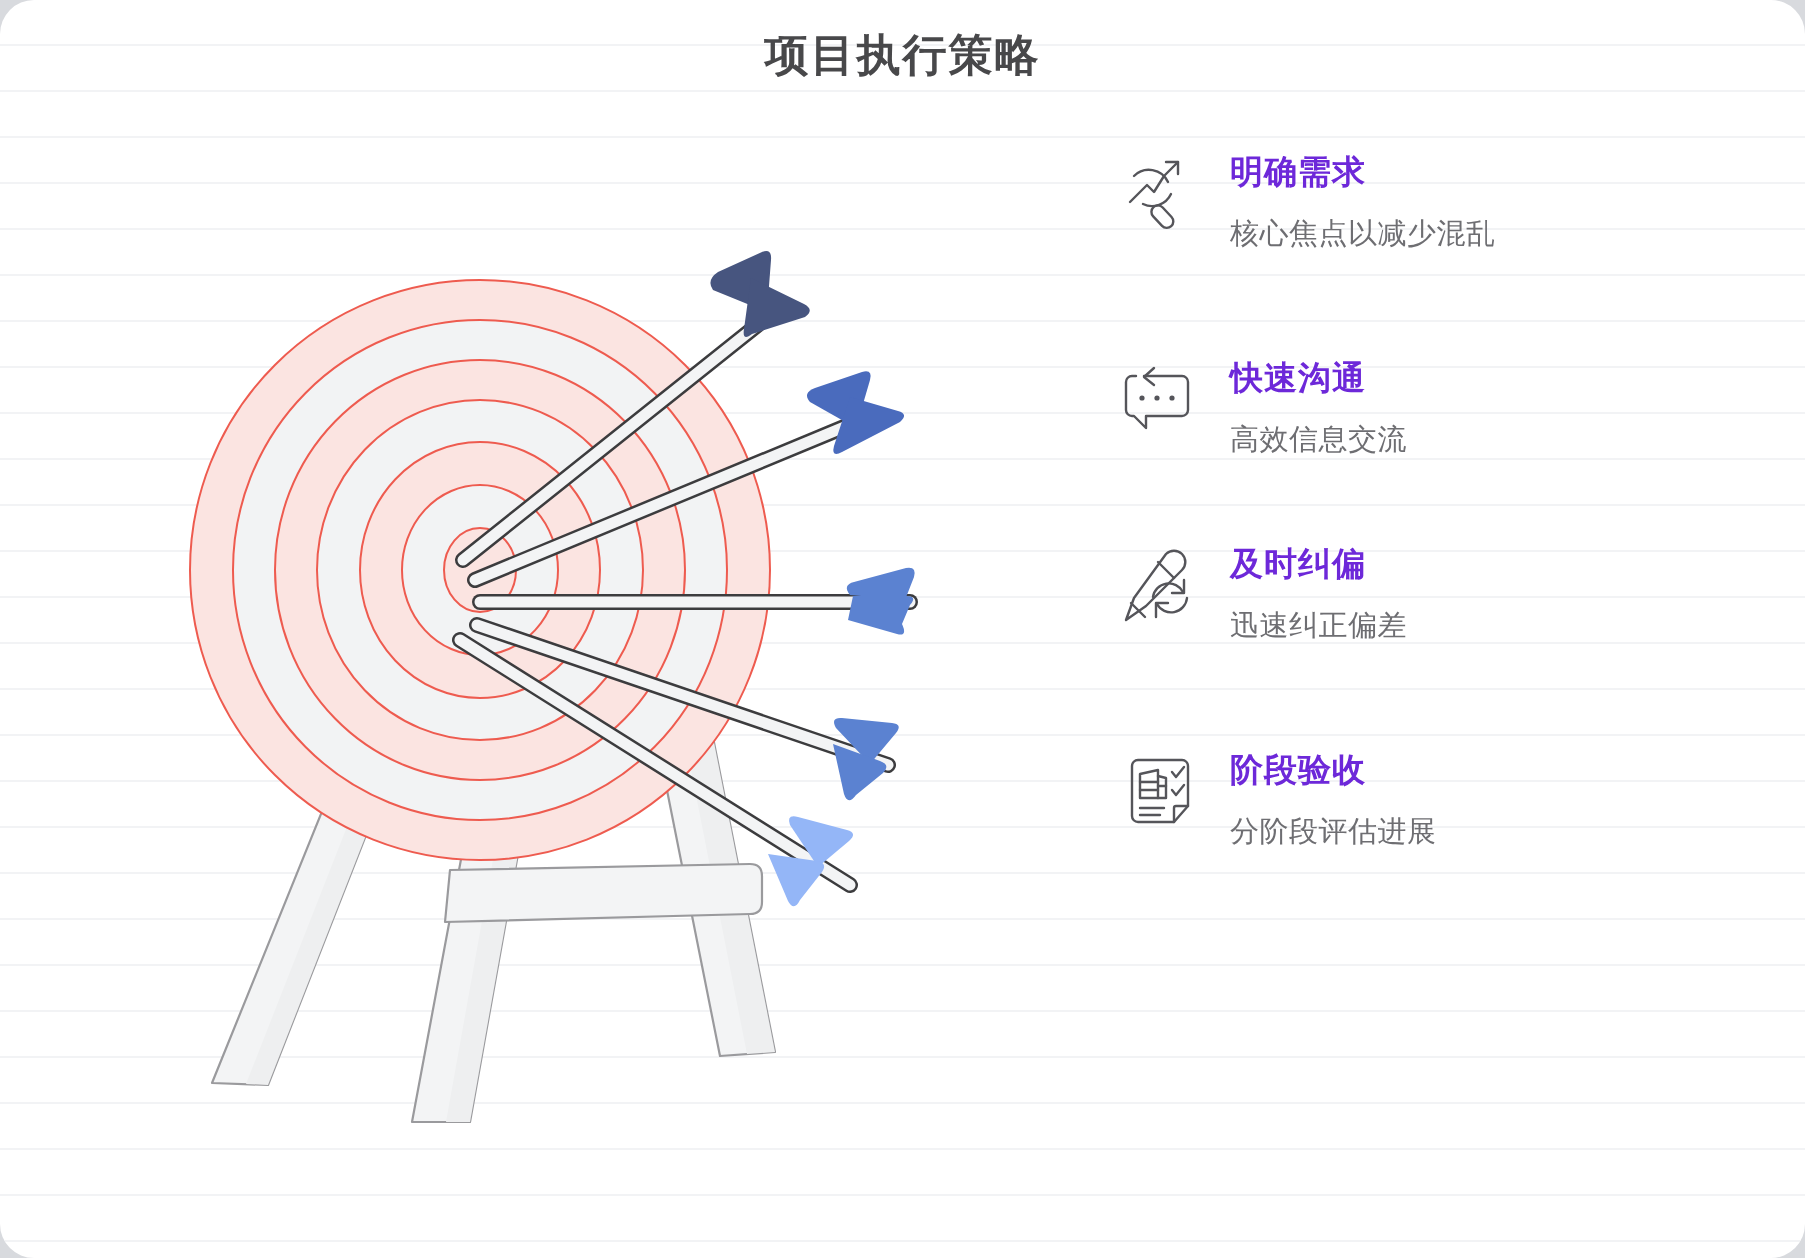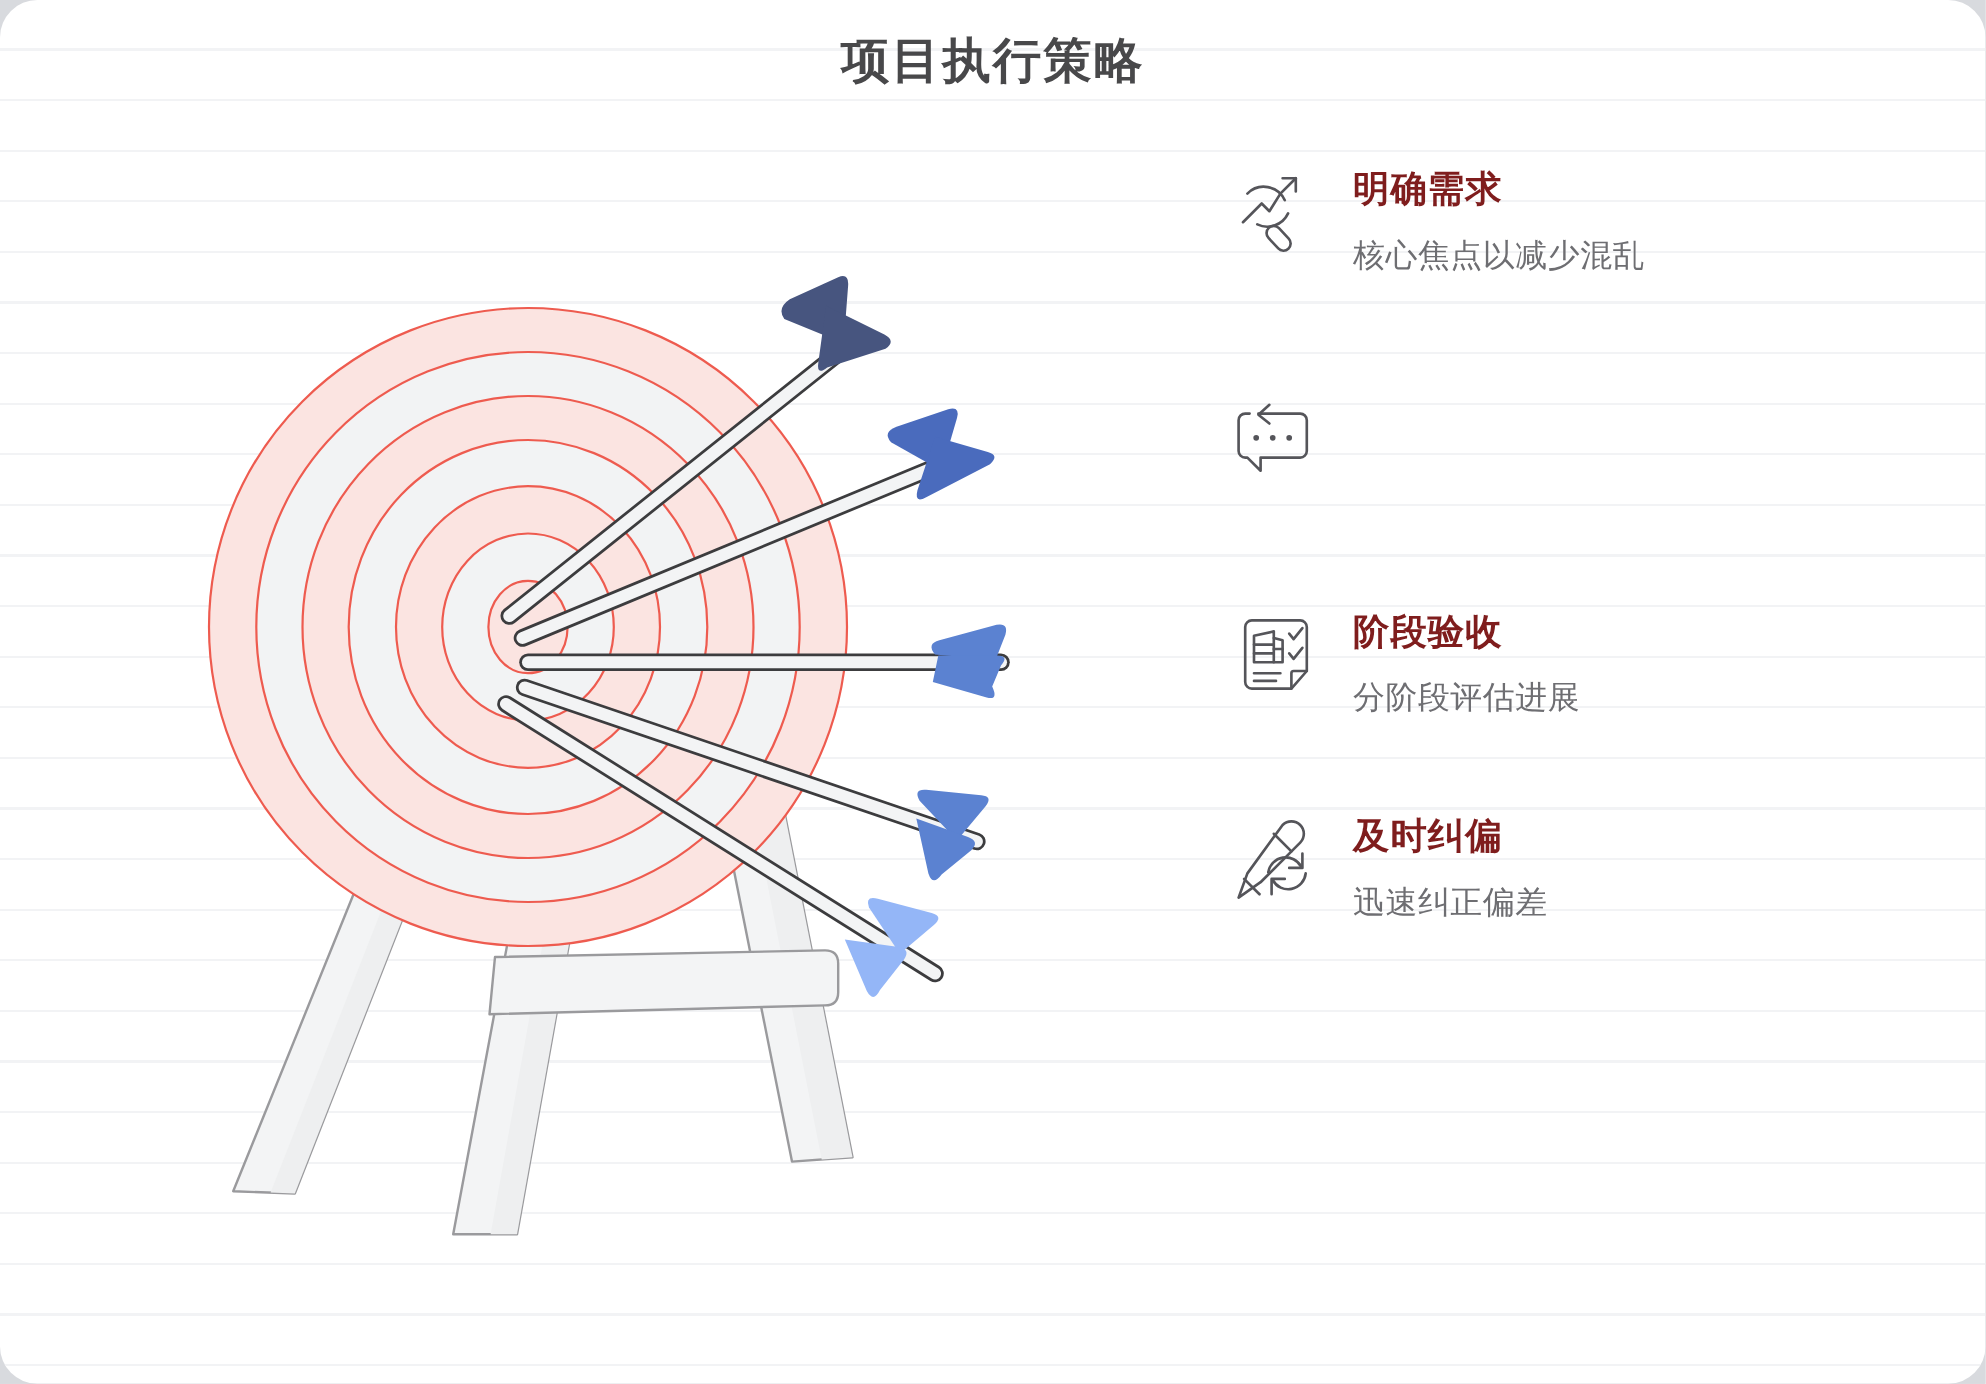--- a/index.html
+++ b/index.html
@@ -81,21 +81,21 @@
     height: 80px;
   }
   .feature-text {
     position: absolute;
     left: 110px;
     top: 0;
   }
   .feature-title {
     font-size: 33px;
     font-weight: bold;
-    color: #7f1d1d;
+    color: #6d28d9;
     letter-spacing: 1px;
     line-height: 44px;
     white-space: nowrap;
   }
   .feature-sub {
     margin-top: 22px;
     font-size: 29px;
     color: #6e6e72;
     letter-spacing: 0.5px;
     line-height: 34px;
@@ -198,55 +198,59 @@
     <div class="feature-item offset-a">
       <div class="feature-icon">
         <svg viewBox="0 0 80 80" width="80" height="80" fill="none" stroke="#55555a" stroke-width="2.4" stroke-linecap="round" stroke-linejoin="round">
           <path d="M24 16 L62 16 A6 6 0 0 1 68 22 L68 50 A6 6 0 0 1 62 56 L26 56 L26 68 L14 56 L12 56 A6 6 0 0 1 6 50 L6 22 A6 6 0 0 1 12 16 L16 16"></path>
           <path d="M34 8 L24 17 L34 25"></path>
           <circle cx="22" cy="38" r="2.6" fill="#55555a" stroke="none"></circle>
           <circle cx="37" cy="38" r="2.6" fill="#55555a" stroke="none"></circle>
           <circle cx="52" cy="38" r="2.6" fill="#55555a" stroke="none"></circle>
         </svg>
       </div>
-    </div>
-
+      <div class="feature-text">
+        <div class="feature-title">快速沟通</div>
+        <div class="feature-sub">高效信息交流</div>
+      </div>
+    </div>
+
+
+    <div class="feature-item">
+      <div class="feature-icon">
+        <svg viewBox="0 0 80 80" width="80" height="80" fill="none" stroke="#55555a" stroke-width="2.4" stroke-linecap="round" stroke-linejoin="round">
+          <path d="M46 6 A11 11 0 0 1 62 22 L26 58 L6 72 L14 50 Z"></path>
+          <path d="M38 14 L54 30"></path>
+          <path d="M11 55 L25 69"></path>
+          <path d="M33 49 A16 16 0 0 1 63 44"></path>
+          <path d="M64 32 L64 45 L52 45"></path>
+          <path d="M67 50 A16 16 0 0 1 37 56"></path>
+          <path d="M36 69 L36 55 L48 55"></path>
+        </svg>
+      </div>
+      <div class="feature-text">
+        <div class="feature-title">及时纠偏</div>
+        <div class="feature-sub">迅速纠正偏差</div>
+      </div>
+    </div>
 
     <div class="feature-item offset-a">
       <div class="feature-icon">
         <svg viewBox="0 0 80 80" width="80" height="80" fill="none" stroke="#55555a" stroke-width="2.4" stroke-linecap="round" stroke-linejoin="round">
           <path d="M12 14 A6 6 0 0 1 18 8 L62 8 A6 6 0 0 1 68 14 L68 54 L54 70 L18 70 A6 6 0 0 1 12 64 Z"></path>
           <path d="M68 54 L56 54 A2 2 0 0 0 54 56 L54 70"></path>
           <path d="M20 22 L38 18 L38 46 L20 46 Z"></path>
           <path d="M38 24 L46 26 L46 46 L38 46"></path>
           <path d="M20 30 L38 30 M20 38 L38 38 M38 34 L46 34"></path>
           <path d="M52 20 L56 25 L64 15"></path>
           <path d="M52 38 L56 43 L64 33"></path>
           <path d="M20 56 L44 56 M20 63 L40 63"></path>
         </svg>
       </div>
       <div class="feature-text">
         <div class="feature-title">阶段验收</div>
         <div class="feature-sub">分阶段评估进展</div>
       </div>
     </div>
 
-    <div class="feature-item">
-      <div class="feature-icon">
-        <svg viewBox="0 0 80 80" width="80" height="80" fill="none" stroke="#55555a" stroke-width="2.4" stroke-linecap="round" stroke-linejoin="round">
-          <path d="M46 6 A11 11 0 0 1 62 22 L26 58 L6 72 L14 50 Z"></path>
-          <path d="M38 14 L54 30"></path>
-          <path d="M11 55 L25 69"></path>
-          <path d="M33 49 A16 16 0 0 1 63 44"></path>
-          <path d="M64 32 L64 45 L52 45"></path>
-          <path d="M67 50 A16 16 0 0 1 37 56"></path>
-          <path d="M36 69 L36 55 L48 55"></path>
-        </svg>
-      </div>
-      <div class="feature-text">
-        <div class="feature-title">及时纠偏</div>
-        <div class="feature-sub">迅速纠正偏差</div>
-      </div>
-    </div>
-
   </div>
 
 </div>
 
 </body></html>

